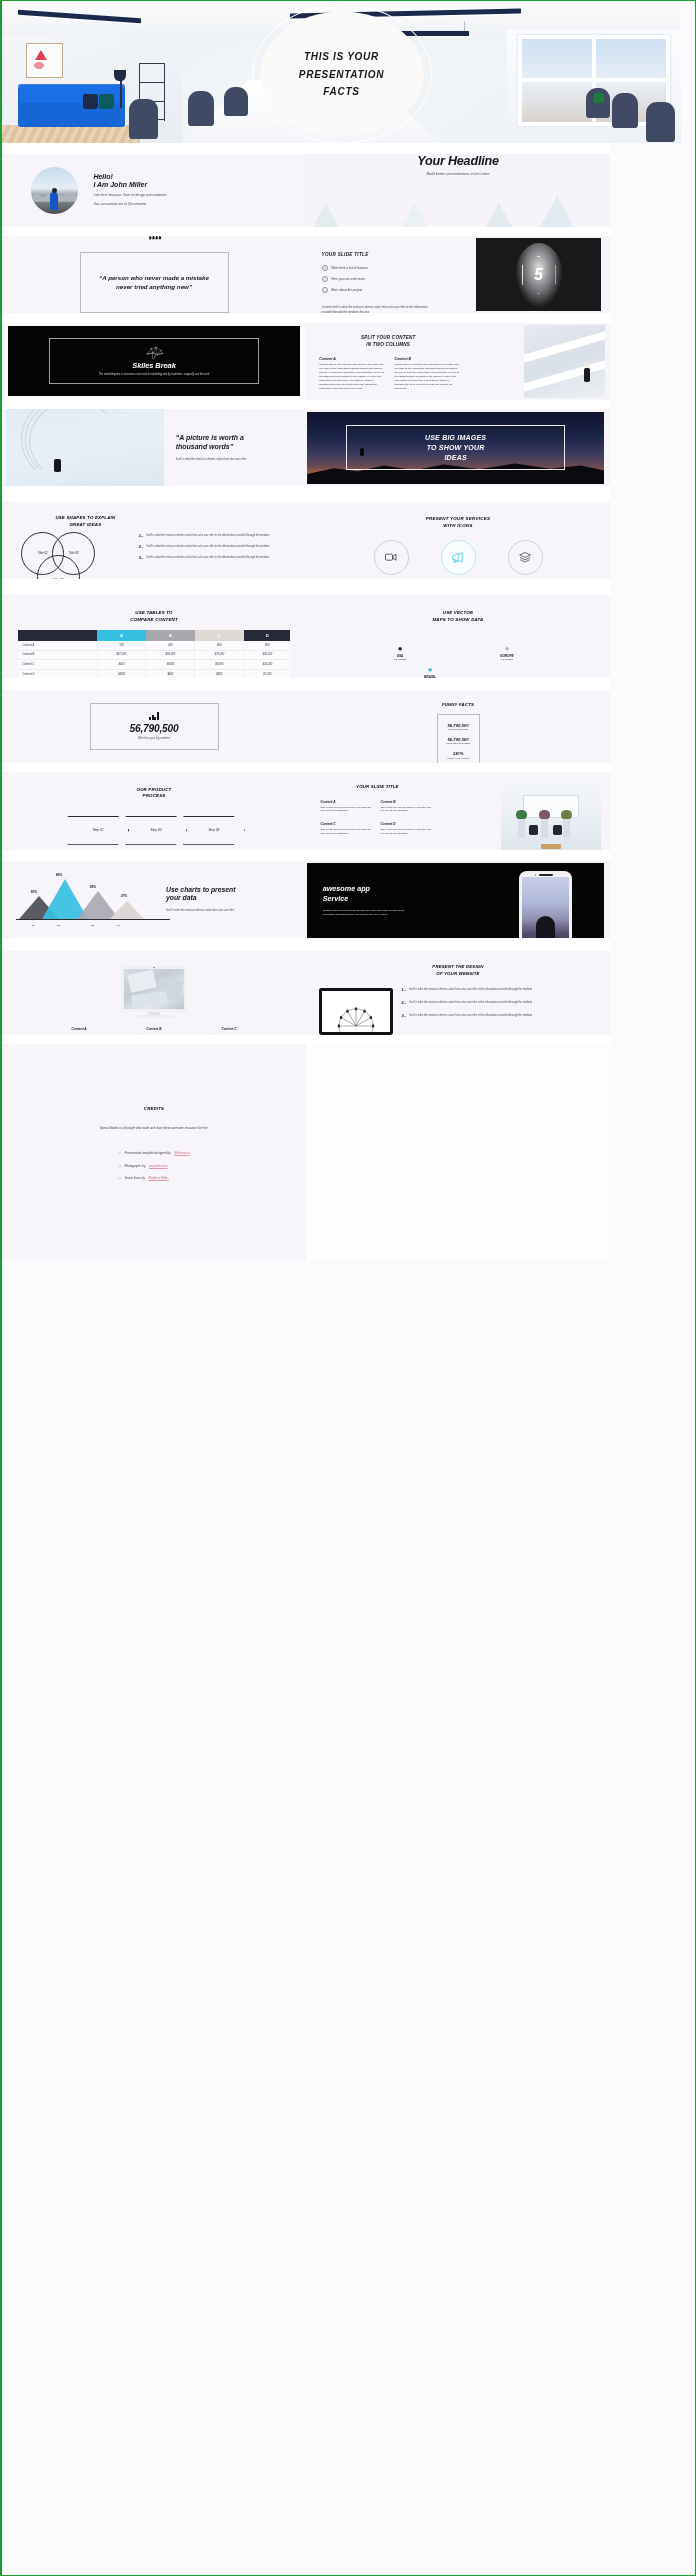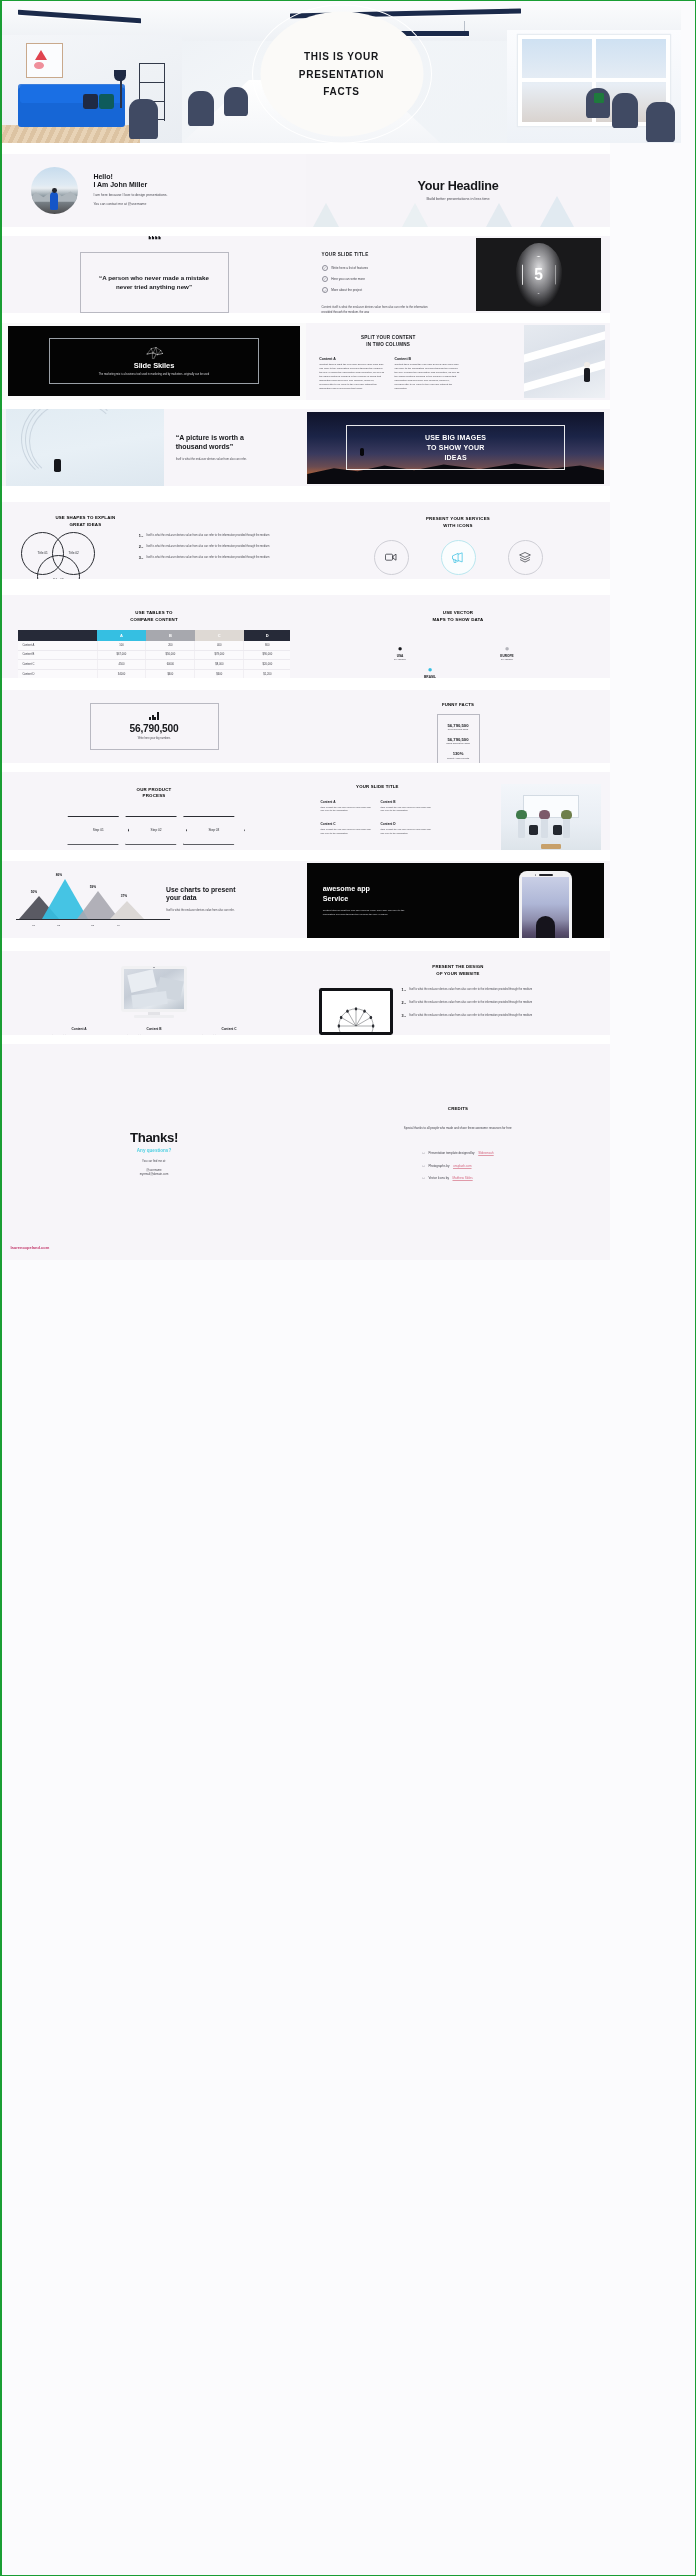--- a/index.html
+++ b/index.html
@@ -17,20 +17,21 @@
     border-right: 2.4px solid #1a9e34;
     border-top: 1.8px solid #1a9e34;
     border-bottom: 1.8px solid #1a9e34;
     background: #fbfbfd;
     overflow: hidden;
   }
   .page {
     width: 608px;
     padding: 0;
     background: #fdfdfe;
+    font-style: italic;
   }
 
   
   .row { display: flex; width: 100%; }
   .slide {
     position: relative;
     background: #f7f5f9;
     overflow: hidden;
   }
   .slide.half { width: 50%; }
@@ -185,21 +186,21 @@
     background:#aeb6bc;
     clip-path: polygon(0 100%,16% 34%,30% 70%,48% 18%,64% 62%,80% 30%,100% 86%,100% 100%);
   }
   .hello-txt h2 { font-size:7px; font-weight:800; line-height:1.25; color:#16171b; }
   .hello-txt p  { font-size:3.4px; color:#4b4b53; margin-top:3px; line-height:1.5; }
   .hello-txt p.second { margin-top:4.2px; }
 
   
   .s-headline {
     height:73px; position:relative; display:flex;
-    flex-direction:column; align-items:center; justify-content:center;
+    flex-direction:column; align-items:center; 
     background:#f6f4f8;
   }
   .s-headline h2 { font-size:12.6px; font-weight:800; color:#15161a; letter-spacing:-0.2px;}
   .s-headline p  { font-size:3.8px; color:#4b4b53; margin-top:4.2px; }
   .peaks { position:absolute; left:0; right:0; bottom:0; height:25px; }
   .peak {
     position:absolute; bottom:0; width:0;height:0;
     border-left:13.2px solid transparent; border-right:13.2px solid transparent;
     border-bottom:24px solid #e2eaef; opacity:.85;
   }
@@ -704,21 +705,21 @@
               <circle cx="10" cy="26" r="1.6"></circle>
                 <circle cx="24" cy="8" r="1.6"></circle>
               <circle cx="40" cy="4" r="1.6"></circle>
                 <circle cx="56" cy="14" r="1.6"></circle>
               <circle cx="62" cy="24" r="1.6"></circle>
                 <circle cx="30" cy="22" r="1.6"></circle>
               <circle cx="44" cy="28" r="1.6"></circle>
             </g>
             <path d="M28 26 q0 -4 5 -4 q6 0 6 6 l0 4 l-3 1 l1 3 l-3 0 l0 5 l-6 0 Z" fill="none" stroke="#ffffff" stroke-width="1.1"></path>
           </svg>
-          <h2>Slide Skiles</h2>
+          <h2>Skiles Break</h2>
           <p>The marketing mix is a business tool used in marketing and by marketers. originally can be used</p>
         </div>
       </div>
     </div>
     <div class="slide half s-two">
       <div class="content">
         <h3>
           <span>SPLIT YOUR CONTENT</span><br>
           <span>IN TWO COLUMNS</span>
         </h3>
@@ -1139,30 +1140,20 @@
             <p>Itself is what the end-user derives value from also can refer to the information provided through the medium</p>
           </div>
         </div>
       </div>
     </div>
   </div>
 
   <div style="height:8.4px" class="gap"></div>
 
   <div class="row">
-    <div class="slide half s-thanks">
-      <h1>Thanks!</h1>
-      <div class="sub">Any questions?</div>
-      <div class="find">You can find me at:</div>
-      <div class="contact">
-        <span>@username</span><br>
-        <span>myemail@domain.com</span>
-      </div>
-      <div class="site">laurencopeland.com</div>
-    </div>
 
     <div class="slide half s-credits">
       <h3>CREDITS</h3>
       <div class="lead">Special thanks to all people who made and share these awesome resources for free:</div>
       <div class="credit-list">
         <div class="credit-item">
           <span class="bullet">☐</span>
           <span>Presentation template designed by</span>
           <span class="lnk">Slidesmash</span>
         </div>

